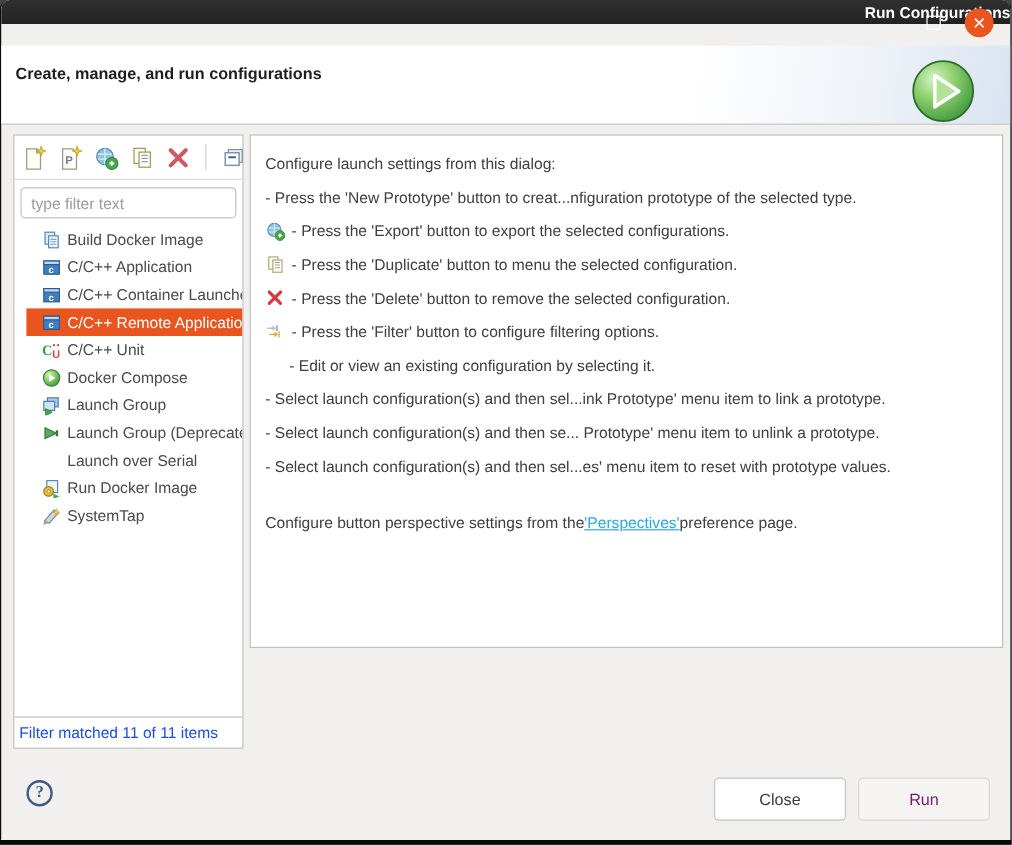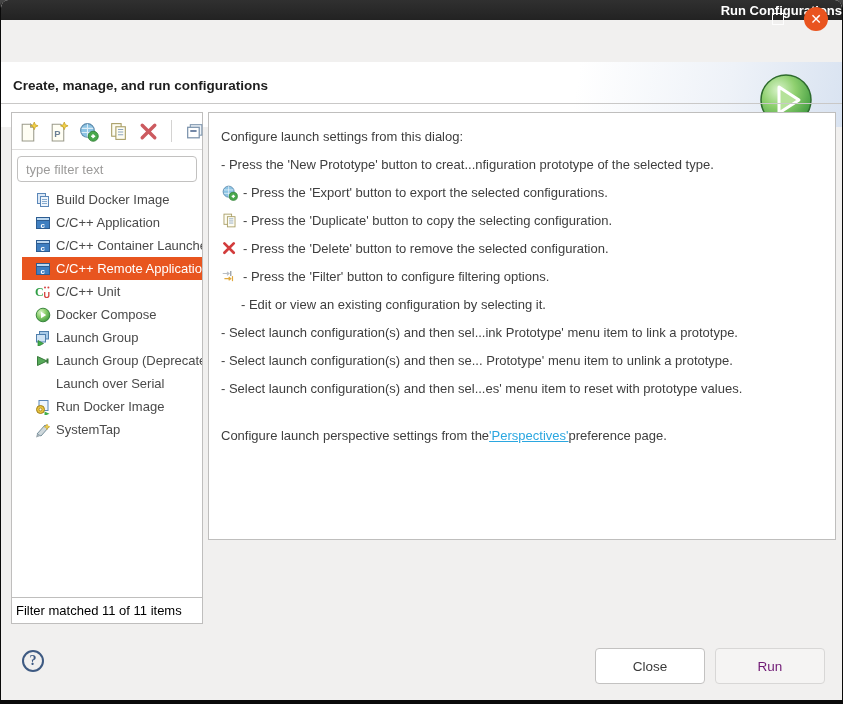--- a/index.html
+++ b/index.html
@@ -25,21 +25,20 @@
   }
   .win-btn-close {
     position:absolute; right:14px; top:7px; width:24px; height:24px; border-radius:50%;
     background:#e9541f; color:#fff; display:flex; align-items:center; justify-content:center;
     font-size:14px; line-height:1; cursor:pointer;
   }
   
   .header {
     position:absolute; left:0; top:38px; right:0; height:65px;
     background:linear-gradient(100deg,#ffffff 68%,#eef2f8 86%,#d9e3f1 100%);
-    margin-top:24px;
   }
   .header-title { position:absolute; left:12px; top:16px; font-size:13.5px; font-weight:bold; color:#1e1e1e; }
   .run-badge { position:absolute; right:28px; top:10px; width:56px; height:56px; }
   .header-sep { position:absolute; left:0; top:103px; right:0; height:1px; background:#c9c8c7; }
   
   .left-panel {
     position:absolute; left:10px; top:112px; width:192px; height:512px;
     background:#fff; border:1px solid #bfbebd; display:flex; flex-direction:column;
   }
   .lp-toolbar {
@@ -59,21 +58,21 @@
   .tree-row {
     height:23px; display:flex; align-items:center; gap:5px;
     padding-left:13px; white-space:nowrap; overflow:hidden;
     font-size:13px; color:#4a4a4a; cursor:pointer;
   }
   .tree-row .ti { width:16px; height:16px; flex:none; }
   .tree-row.selected { background:#e8551f; color:#ffffff; }
   .lp-status {
     flex:none; height:26px; border-top:1px solid #bfbebd;
     display:flex; align-items:center; padding:0 4px;
-    font-size:13px; color:#000000; white-space:nowrap; overflow:hidden;
+    font-size:13px; color:#1d4ed8; white-space:nowrap; overflow:hidden;
   }
   
   .right-panel {
     position:absolute; left:207px; top:112px; width:628px; height:428px;
     background:#fff; border:1px solid #bfbebd; padding:9px 6px; overflow:hidden;
     font-size:13px; color:#3e3e3e;
   }
   .instr-line { height:28px; display:flex; align-items:center; padding-left:6px; white-space:nowrap; overflow:hidden; }
   .instr-line .ic { width:17px; height:17px; margin-right:5px; flex:none; }
   .instr-line.indent { padding-left:26px; }
@@ -307,21 +306,21 @@
     <div class="instr-line">
       <svg class="ic" viewBox="0 0 20 20">
           <use href="#ic-export"></use>
         </svg>
       <span>- Press the 'Export' button to export the selected configurations.</span>
     </div>
     <div class="instr-line">
       <svg class="ic" viewBox="0 0 20 20">
           <use href="#ic-duplicate"></use>
         </svg>
-      <span>- Press the 'Duplicate' button to copy the selecting configuration.</span>
+      <span>- Press the 'Duplicate' button to menu the selected configuration.</span>
     </div>
     <div class="instr-line">
       <svg class="ic" viewBox="0 0 20 20">
           <use href="#ic-delete-bright"></use>
         </svg>
       <span>- Press the 'Delete' button to remove the selected configuration.</span>
     </div>
     <div class="instr-line">
       <svg class="ic" viewBox="0 0 20 20">
           <use href="#ic-filter"></use>
@@ -334,21 +333,21 @@
     <div class="instr-line">
       <span>- Select launch configuration(s) and then sel...ink Prototype' menu item to link a prototype.</span>
     </div>
     <div class="instr-line">
       <span>- Select launch configuration(s) and then se... Prototype' menu item to unlink a prototype.</span>
     </div>
     <div class="instr-line">
       <span>- Select launch configuration(s) and then sel...es' menu item to reset with prototype values.</span>
     </div>
     <div class="instr-line perspective-line">
-      <span>Configure launch perspective settings from the </span>
+      <span>Configure button perspective settings from the </span>
       <span class="link">'Perspectives'</span>
       <span> preference page.</span>
     </div>
   </div>
 
   <div class="help-btn">
     <span>?</span>
   </div>
   <button class="btn btn-close">Close</button>
   <button class="btn btn-run" disabled="">Run</button>

